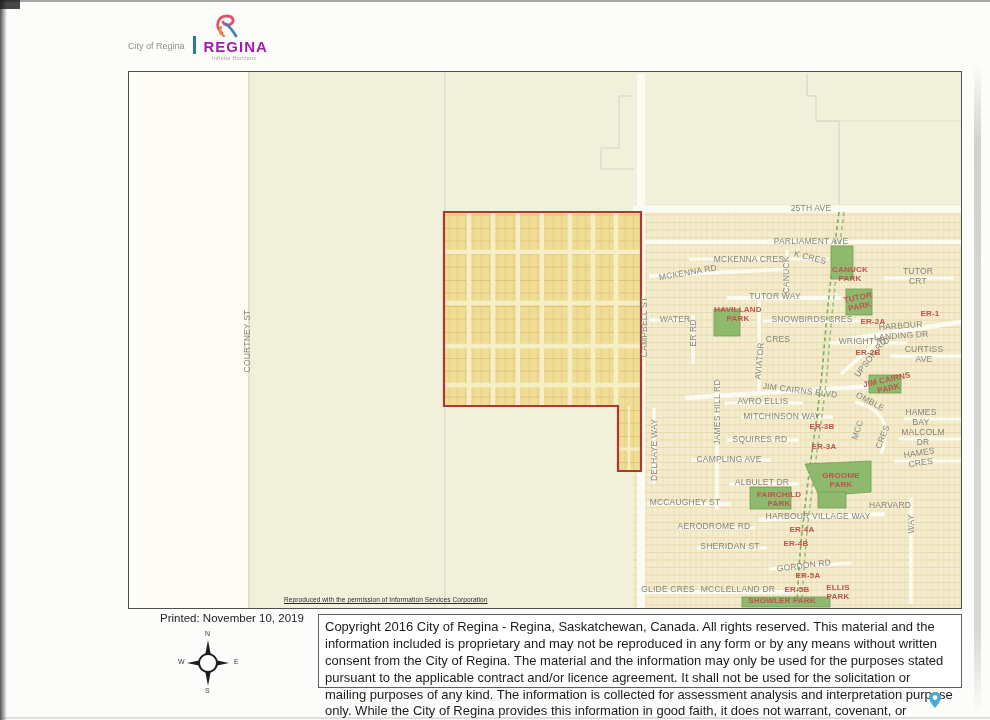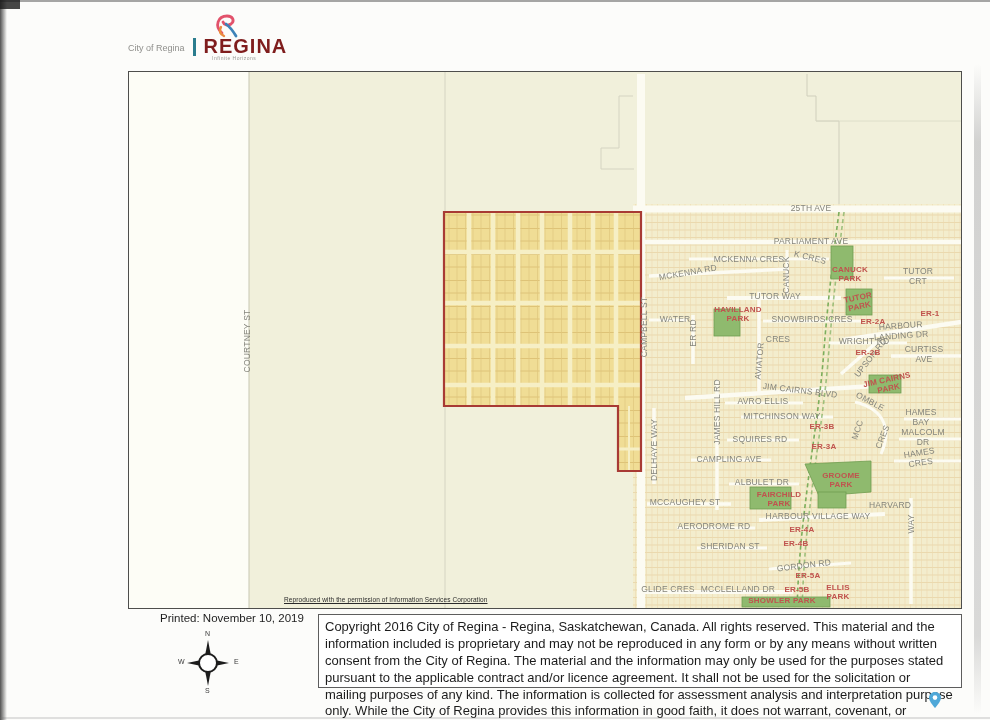--- a/index.html
+++ b/index.html
@@ -11,21 +11,21 @@
   .scan-top{position:absolute;left:0;top:0;width:990px;height:2px;background:rgba(45,45,45,.42);}
   .scan-top-left{position:absolute;left:0;top:0;width:20px;height:9px;background:rgba(25,25,25,.8);}
   .scan-right{position:absolute;left:974px;top:64px;width:7px;height:650px;border-radius:4px;
     background:linear-gradient(to bottom,rgba(140,140,140,0),rgba(140,140,140,.38) 12%,rgba(150,150,150,.34) 88%,rgba(140,140,140,0));}
   .scan-bottom{position:absolute;left:0;top:717px;width:990px;height:2px;background:rgba(110,110,110,.2);}
 
   
   .logo-row{position:absolute;left:128px;top:36px;display:flex;align-items:flex-end;gap:6px;}
   .logo-city{font-size:9px;color:#8f8f8c;padding-bottom:3px;}
   .logo-bar{width:3px;height:18px;background:#2b7d8e;margin:0 2px;}
-  .logo-word{font-size:20px;font-weight:bold;color:#7f1d1d;letter-spacing:1px;line-height:1;}
+  .logo-word{font-size:15px;font-weight:bold;color:#a21caf;letter-spacing:1px;line-height:1;}
   .logo-tag{position:absolute;left:212px;top:55px;font-size:5px;color:#9a9a95;letter-spacing:.5px;}
   .logo-swirl{position:absolute;left:212px;top:14px;}
   .page-title{position:absolute;left:128px;top:36px;width:832px;text-align:center;
     font-size:17px;color:#3c3c3c;letter-spacing:.4px;}
 
   
   .map{position:absolute;left:128px;top:71px;width:832px;height:536px;
     border:1.6px solid #4e4e4c;background:#f1f0db;overflow:hidden;}
   .map svg{position:absolute;left:0;top:0;}
   .mlabels{position:absolute;left:0;top:0;width:100%;height:100%;}

